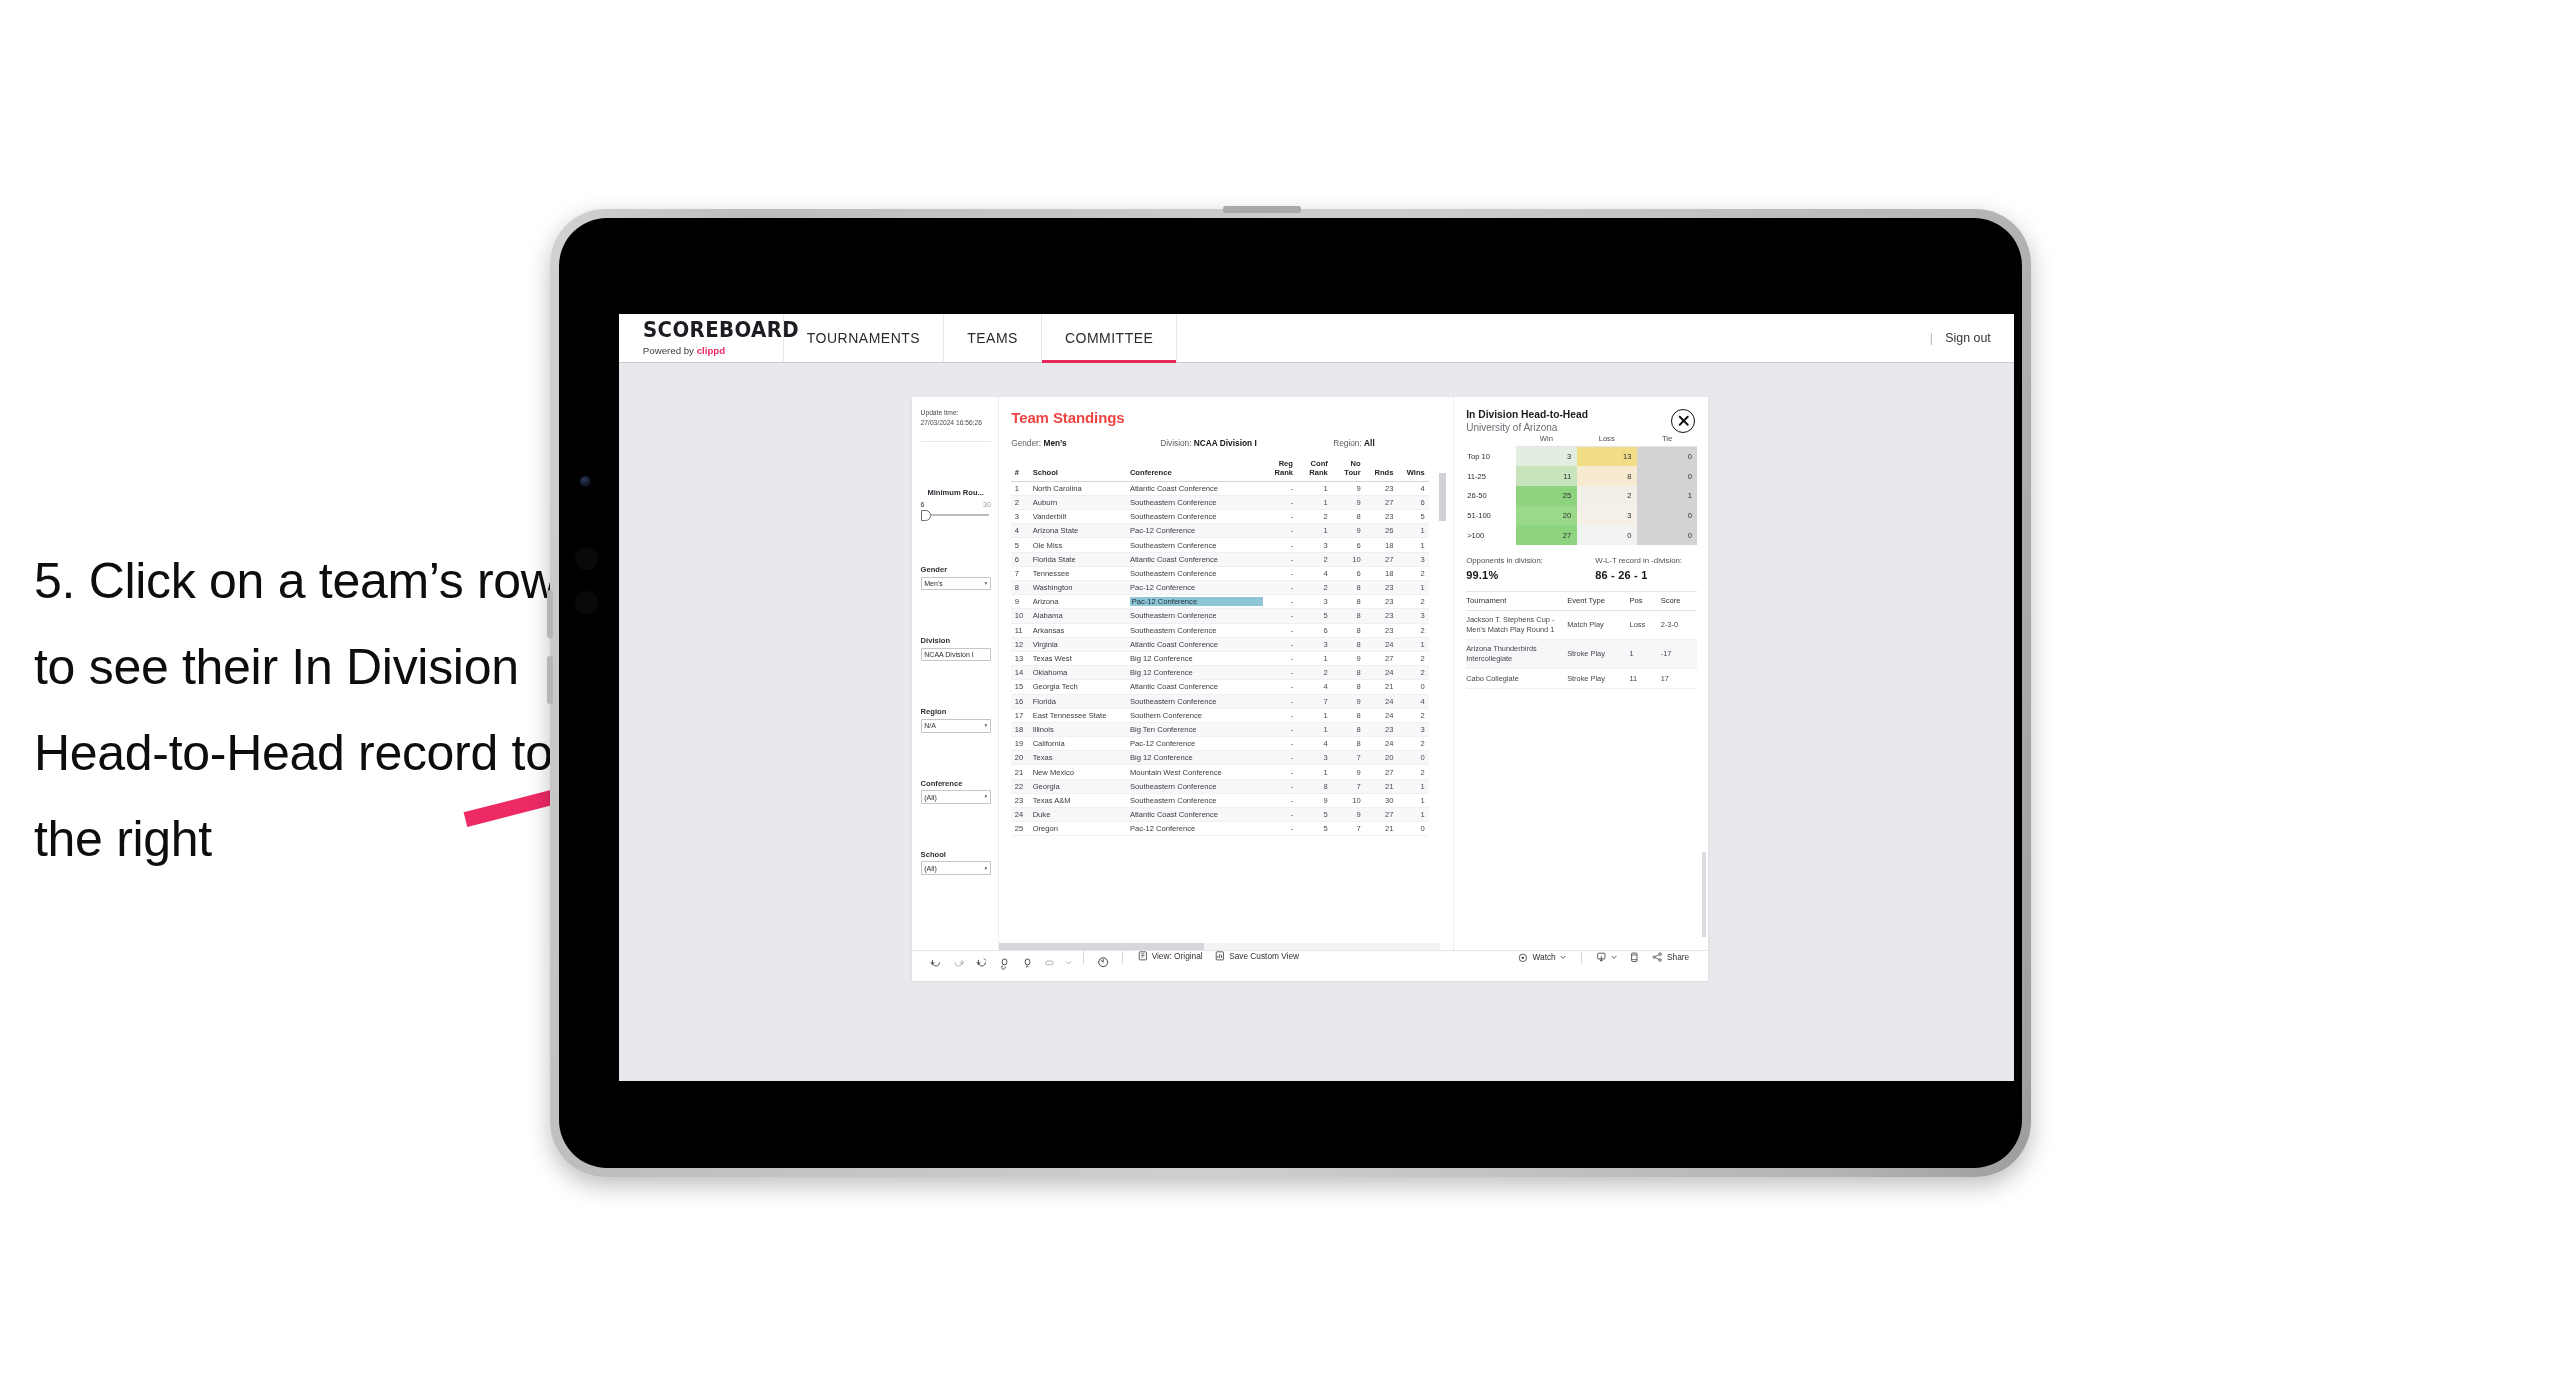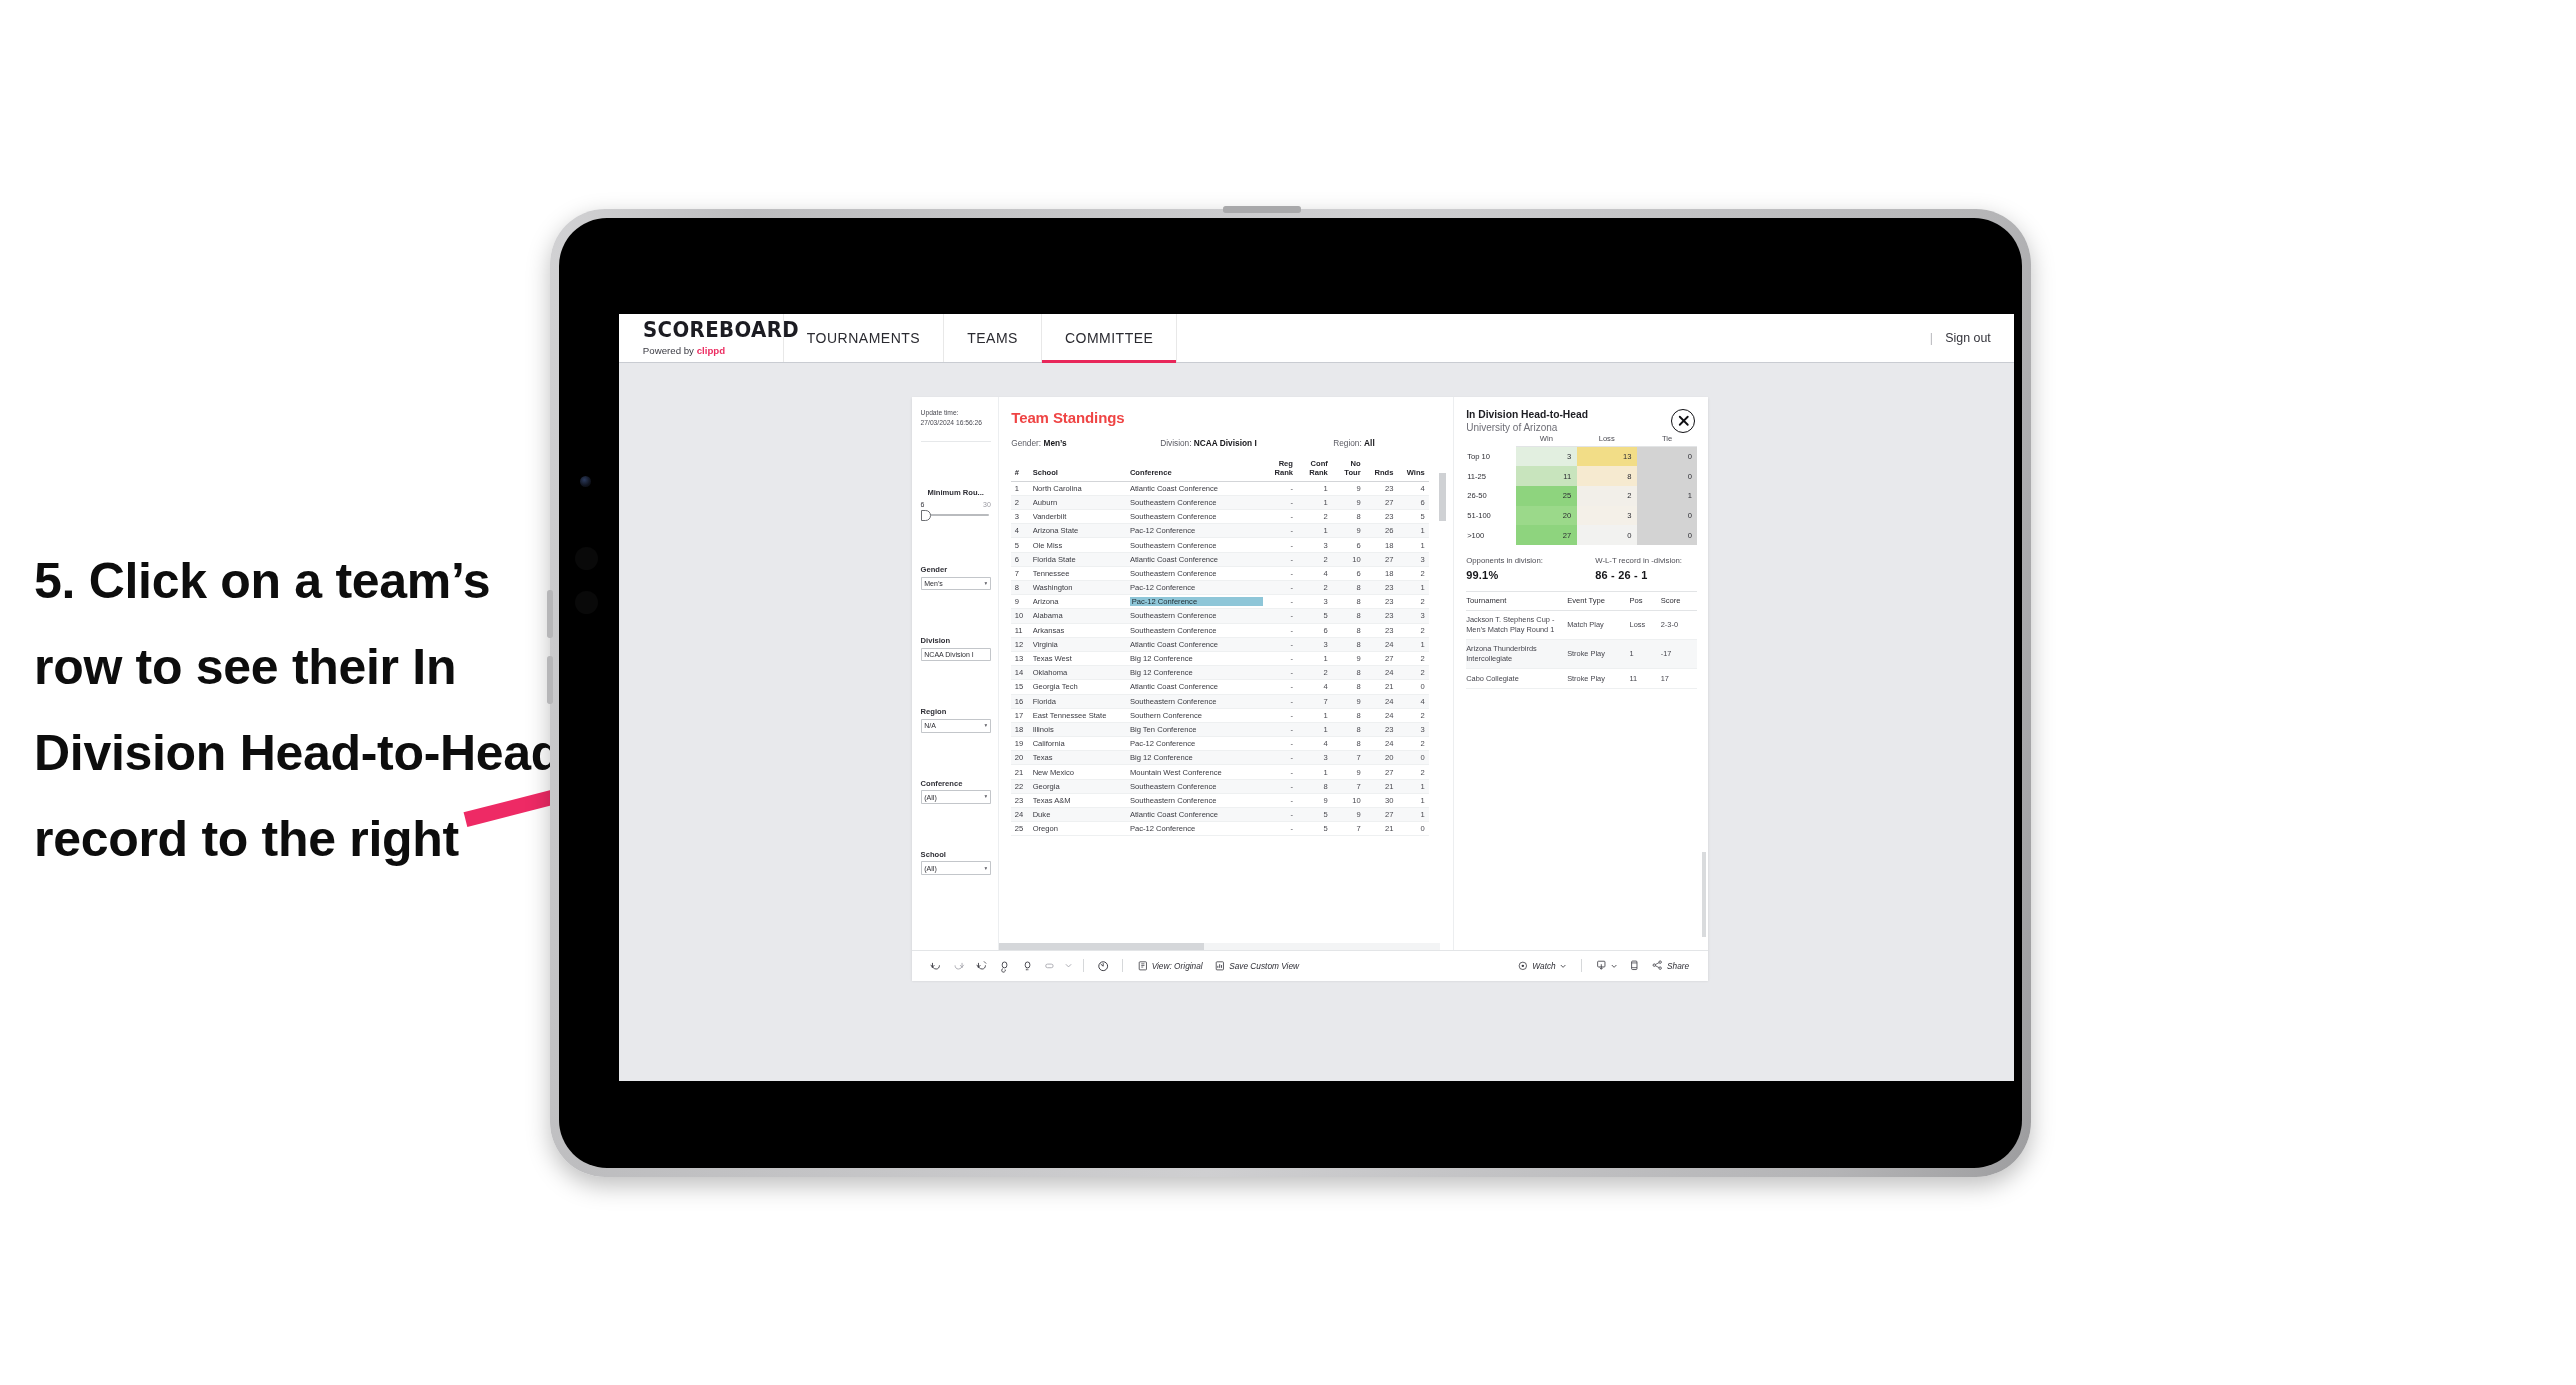--- a/index.html
+++ b/index.html
@@ -3,21 +3,21 @@
 <meta charset="utf-8">
 <style>
   html,body{margin:0;padding:0;background:#ffffff;}
   body{width:2576px;height:1386px;position:relative;overflow:hidden;
        font-family:"Liberation Sans",sans-serif;-webkit-font-smoothing:antialiased;}
 
   
   #annotation{
     position:absolute;left:34px;top:538px;width:531px;
     font-size:50px;line-height:1.72;color:#0d0d0d;
-    font-family:"Liberation Sans",sans-serif;font-weight:700;letter-spacing:-0.3px;
+    font-family:"Liberation Sans",sans-serif;font-weight:400;letter-spacing:-0.3px;
   }
   #arrow-svg{position:absolute;left:460px;top:655px;width:549px;height:177px;}
 
   
   #tablet{
     position:absolute;left:550px;top:209px;width:1481px;height:968px;
     border-radius:55px;
     background:linear-gradient(100deg,#d2d2d4 0%,#bdbdbf 12%,#cfcfd1 50%,#b4b4b6 88%,#9d9d9f 100%);
     box-shadow:0 8.8px 23px rgba(0,0,0,0.25);
   }
@@ -144,21 +144,21 @@
   table.tour th{font-size:7.6px;font-weight:400;color:#2f2f36;text-align:left;
                 padding:4.4px 0 4.4px 0;border-top:0.9px solid #e2e4e6;border-bottom:0.9px solid #e2e4e6;}
   table.tour td{font-size:7.4px;color:#46464e;padding:4.4px 3.5px 4.4px 0;
                 border-bottom:0.9px solid #eef0f1;vertical-align:middle;line-height:1.32;}
   table.tour tr.alt td{background:#f6f7f8;}
   .t-name{width:97px;} .t-type{width:60px;margin-top:8px;} .t-pos{width:30px;} .t-score{width:35px;}
   #tscroll{position:absolute;right:1.8px;bottom:12.4px;width:4.4px;height:85px;background:#d9dbdd;}
 
   
   #toolbar{height:30px;border-top:0.9px solid #e3e5e7;background:#fff;display:flex;
-           align-items:center;padding:0 12.4px;gap:0;font-style:italic;}
+           align-items:flex-start;padding:0 12.4px;gap:0;}
   .tb-ico{width:23px;height:23px;display:flex;align-items:center;justify-content:center;cursor:pointer;}
   .tb-sep{width:0.9px;height:13.3px;background:#d6d8da;margin:0 8px;}
   .tb-item{display:flex;align-items:center;gap:4.4px;font-size:8.3px;color:#2f2f36;
            cursor:pointer;padding:0 6.2px;}
   #tb-right{margin-left:auto;display:flex;align-items:center;}
   svg{overflow:visible;}
 </style>
 </head>
 <body>
 

